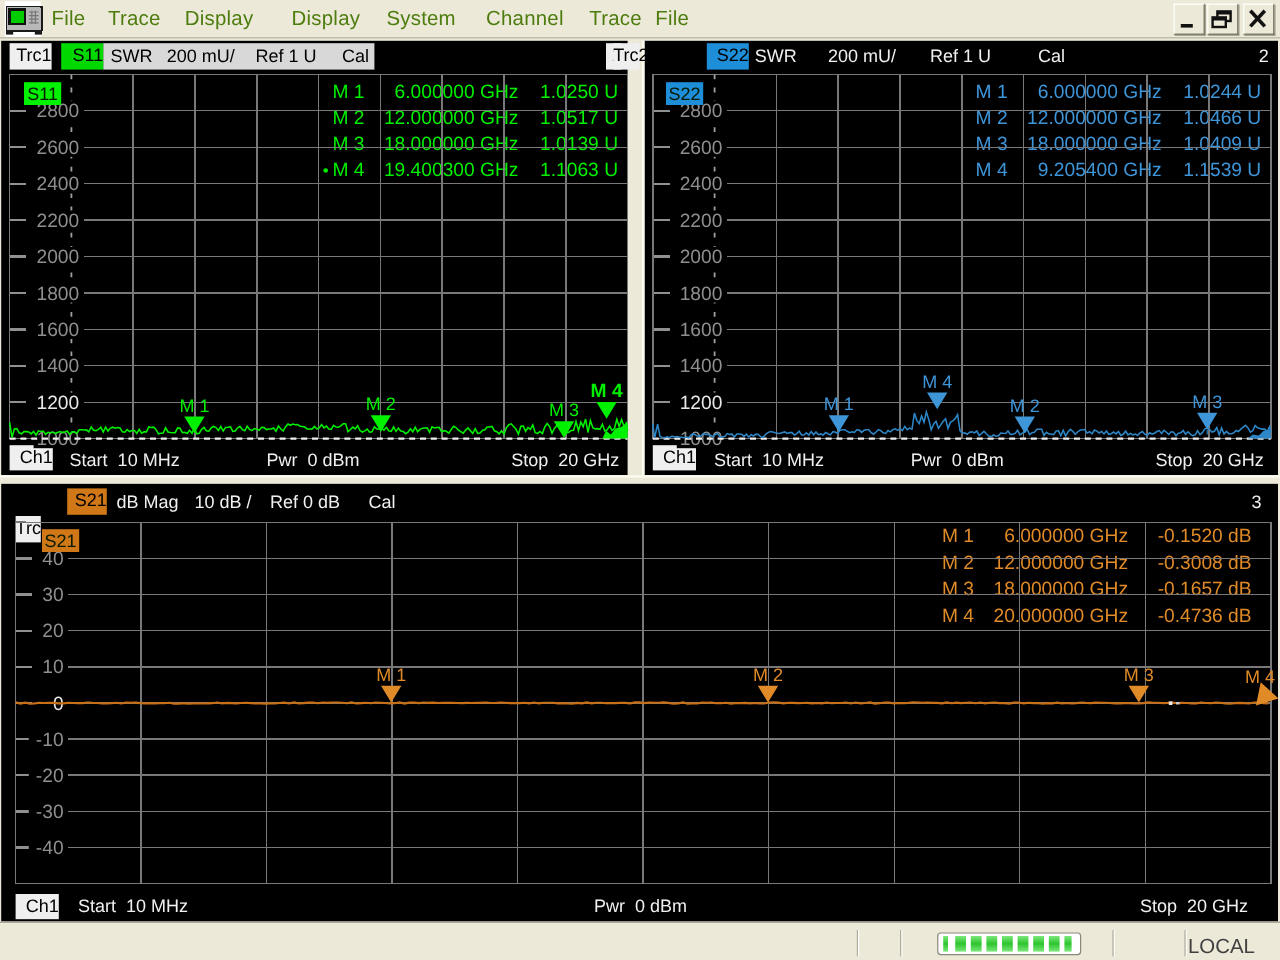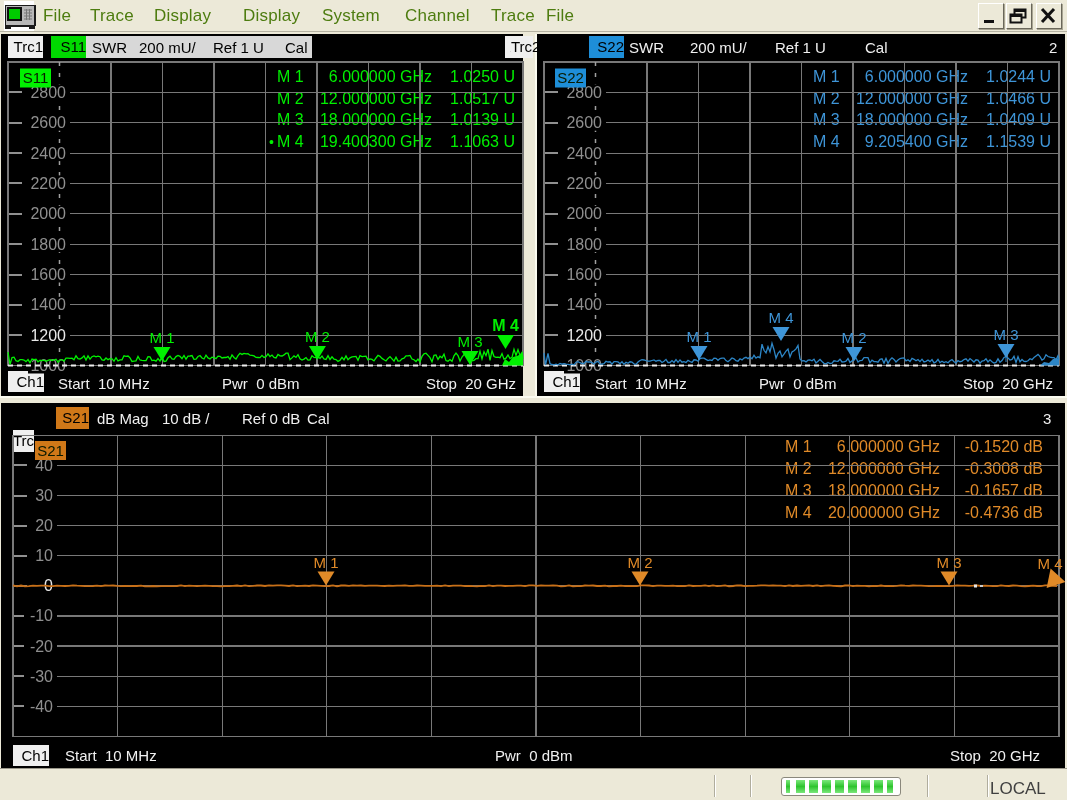--- a/index.html
+++ b/index.html
@@ -86,21 +86,21 @@
 <div class="wtxt" style="top:39px;left:629px">SWR</div>
 <div class="wtxt" style="top:39px;left:690px">200 mU/</div>
 <div class="wtxt" style="top:39px;left:775px">Ref 1 U</div>
 <div class="wtxt" style="top:39px;left:865px">Cal</div>
 <div class="wtxt" style="top:39px;left:1049px">2</div>
 
 <div class="titlebox" style="left:13px;top:430px;width:21px">Trc3</div>
 <div class="titlebox" style="left:56px;top:407px;width:33px;background:#d07818">S21</div>
 <div class="wtxt" style="top:410px;left:97px">dB Mag</div>
 <div class="wtxt" style="top:410px;left:162px">10 dB /</div>
-<div class="wtxt" style="top:410px;left:242px">Ref 0 dB</div>
+<div class="wtxt" style="top:410px;left:225px">Ref 0 dB</div>
 <div class="wtxt" style="top:410px;left:307px">Cal</div>
 <div class="wtxt" style="top:410px;left:1043px">3</div>
 
 <div class="titlebox" style="left:8px;top:371px;width:36px;height:21px;line-height:21px">Ch1</div>
 <div class="wtxt" style="top:375px;left:58px">Start  10 MHz</div>
 <div class="wtxt" style="top:375px;left:222px">Pwr  0 dBm</div>
 <div class="wtxt" style="top:375px;left:426px">Stop  20 GHz</div>
 <div class="titlebox" style="left:544px;top:371px;width:36px;height:21px;line-height:21px">Ch1</div>
 <div class="wtxt" style="top:375px;left:595px">Start  10 MHz</div>
 <div class="wtxt" style="top:375px;left:759px">Pwr  0 dBm</div>

